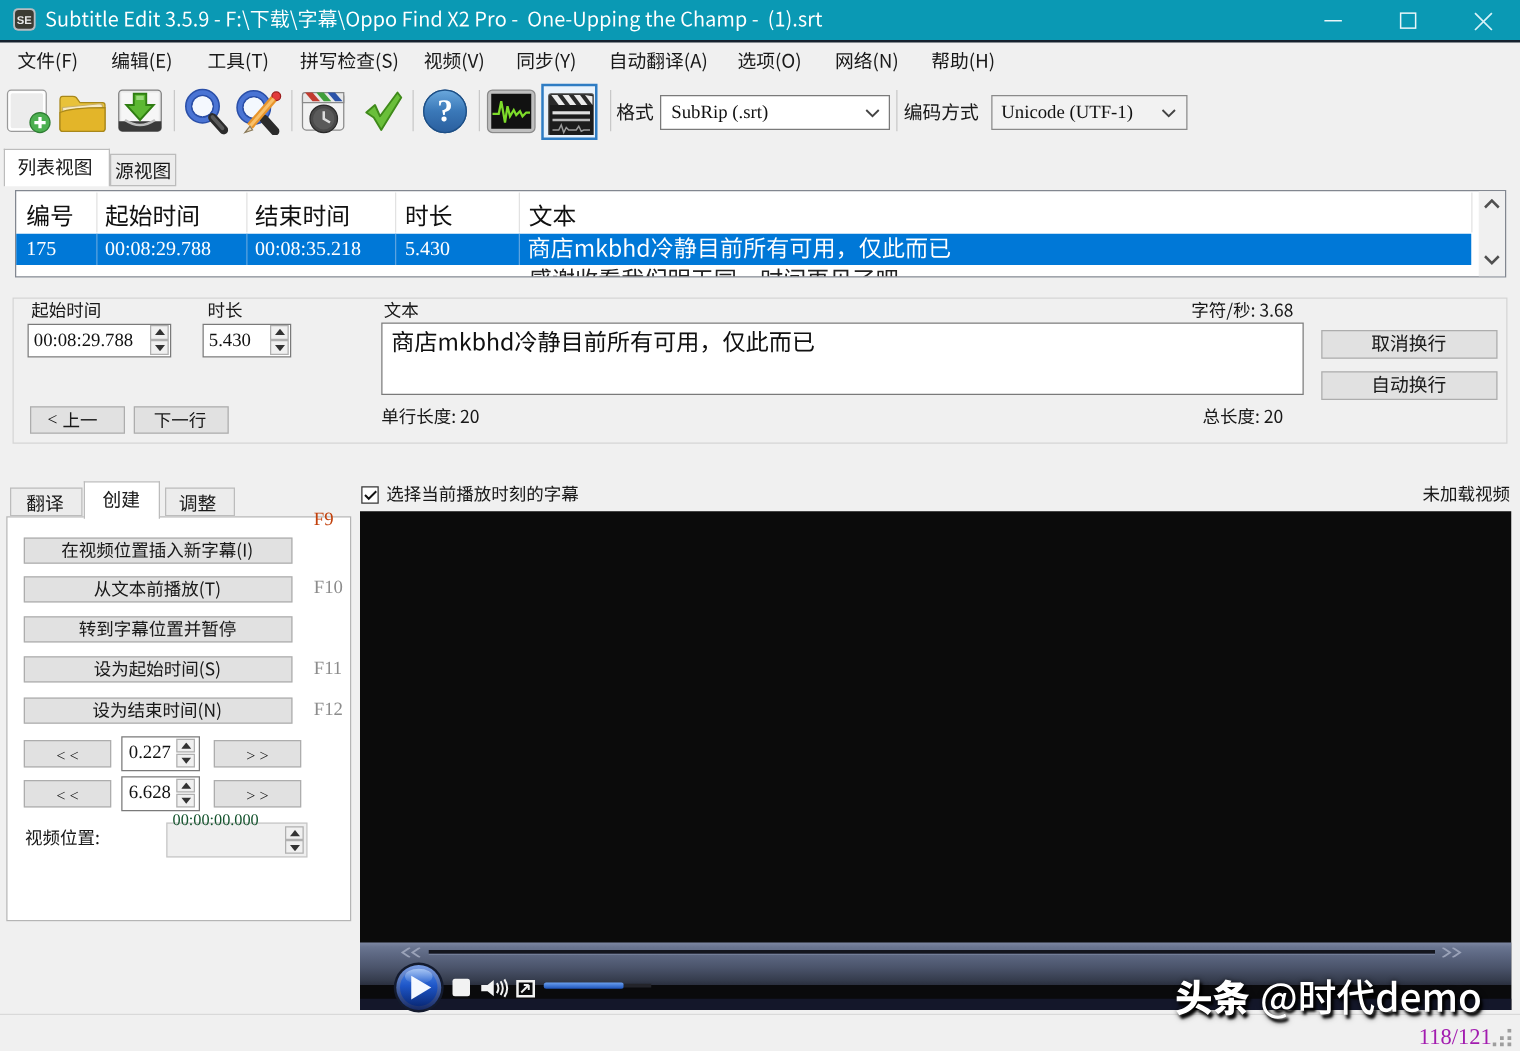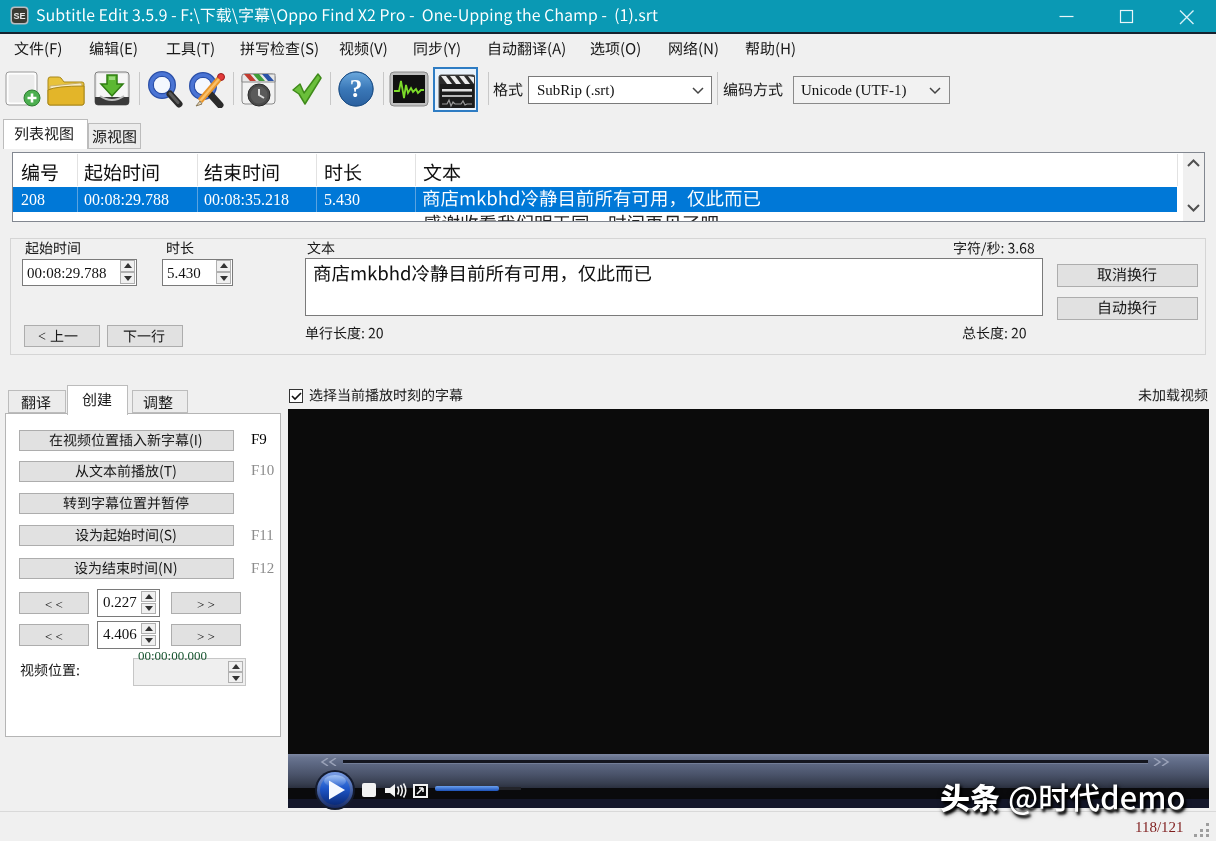--- a/index.html
+++ b/index.html
@@ -522,21 +522,21 @@
     <div class="abs" style="left:77px;top:154px;width:1px;height:32px;background:#e2e2e2"></div>
     <div class="abs" style="left:197px;top:154px;width:1px;height:32px;background:#e2e2e2"></div>
     <div class="abs" style="left:316px;top:154px;width:1px;height:32px;background:#e2e2e2"></div>
     <div class="abs" style="left:415px;top:154px;width:1px;height:32px;background:#e2e2e2"></div>
     <div class="abs" style="left:1177px;top:154px;width:1px;height:32px;background:#e2e2e2"></div>
     <div class="abs" style="left:13px;top:187px;width:1164px;height:25px;background:#0078d7"></div>
     <div class="abs" style="left:77px;top:187px;width:1px;height:25px;background:#5ba3e0"></div>
     <div class="abs" style="left:197px;top:187px;width:1px;height:25px;background:#5ba3e0"></div>
     <div class="abs" style="left:316px;top:187px;width:1px;height:25px;background:#5ba3e0"></div>
     <div class="abs" style="left:415px;top:187px;width:1px;height:25px;background:#5ba3e0"></div>
-    <div class="txt" style="left:21px;top:191px;font-size:16px;color:#fff">208</div>
+    <div class="txt" style="left:21px;top:191px;font-size:16px;color:#fff">175</div>
     <div class="txt" style="left:84px;top:191px;font-size:16px;color:#fff">00:08:29.788</div>
     <div class="txt" style="left:204px;top:191px;font-size:16px;color:#fff">00:08:35.218</div>
     <div class="txt" style="left:324px;top:191px;font-size:16px;color:#fff">5.430</div>
     <svg style="position:absolute;left:422px;top:189px;overflow:visible;" width="339" height="20">
       <g fill="#ffffff" transform="translate(0,16.3) scale(0.018500,-0.018500)">
         <use href="#q87" x="0"></use>
         <use href="#q88" x="1000"></use>
         <use href="#q35" x="2000"></use>
         <use href="#q89" x="2926"></use>
         <use href="#q2" x="3478"></use>
@@ -753,21 +753,21 @@
         <use href="#q137" x="5000"></use>
         <use href="#q138" x="6000"></use>
         <use href="#q139" x="7000"></use>
         <use href="#q20" x="8000"></use>
         <use href="#q21" x="9000"></use>
         <use href="#q36" x="10000"></use>
         <use href="#q140" x="10338"></use>
         <use href="#q38" x="10631"></use>
       </g>
     </svg>
-    <div class="txt" style="left:251px;top:431px;font-size:15px;color:#000000">F9</div>
+    <div class="txt" style="left:251px;top:408px;font-size:15px;color:#c2410c">F9</div>
     <div class="btn" style="left:19px;top:461px;width:215px;height:21px"></div>
     <svg style="position:absolute;left:75px;top:464px;overflow:visible;" width="102" height="15">
       <g fill="#1a1a1a" transform="translate(0,12.3) scale(0.014000,-0.014000)">
         <use href="#q141" x="0"></use>
         <use href="#q40" x="1000"></use>
         <use href="#q86" x="2000"></use>
         <use href="#q93" x="3000"></use>
         <use href="#q142" x="4000"></use>
         <use href="#q143" x="5000"></use>
         <use href="#q36" x="6000"></use>
@@ -830,21 +830,21 @@
       <path d="M0,5 L4,0 L8,5Z" fill="#333"></path>
     </svg>
     <svg class="abs" style="left:145px;top:606px" width="8" height="6">
       <path d="M0,0 L4,5 L8,0Z" fill="#333"></path>
     </svg>
     <div class="btn" style="left:171px;top:592px;width:70px;height:22px"></div>
     <div class="txt" style="left:197px;top:597px;font-size:13px;color:#111">&gt; &gt;</div>
     <div class="btn" style="left:19px;top:624px;width:70px;height:22px"></div>
     <div class="txt" style="left:45px;top:629px;font-size:13px;color:#111">&lt; &lt;</div>
     <div class="inp" style="left:97px;top:621px;width:63px;height:28px"></div>
-    <div class="txt" style="left:103px;top:626px;font-size:15px;color:#111">4.406</div>
+    <div class="txt" style="left:103px;top:626px;font-size:15px;color:#111">6.628</div>
     <div class="abs" style="left:141px;top:623px;width:15px;height:11.0px;background:#f0f0f0;border:1px solid #b0b0b0"></div>
     <div class="abs" style="left:141px;top:635px;width:15px;height:11.0px;background:#f0f0f0;border:1px solid #b0b0b0"></div>
     <svg class="abs" style="left:145px;top:626px" width="8" height="6">
       <path d="M0,5 L4,0 L8,5Z" fill="#333"></path>
     </svg>
     <svg class="abs" style="left:145px;top:638px" width="8" height="6">
       <path d="M0,0 L4,5 L8,0Z" fill="#333"></path>
     </svg>
     <div class="btn" style="left:171px;top:624px;width:70px;height:22px"></div>
     <div class="txt" style="left:197px;top:629px;font-size:13px;color:#111">&gt; &gt;</div>
@@ -935,21 +935,21 @@
 <path d="M13.5,4.5 Q16,8.5 13.5,12.5 M16.5,3 Q20,8.5 16.5,14 M19.5,1.5 Q24,8.5 19.5,15.5" stroke="#f2f2f2" stroke-width="1.6" fill="none"></path>
 </svg>
     <svg class="abs" style="left:412px;top:783px" width="17" height="16">
 <rect x="1" y="1" width="15" height="14" fill="#f2f2f2"></rect>
 <rect x="3" y="3" width="11" height="10" fill="#0a0a0c"></rect>
 <path d="M5,11 L11,5 M11,5 L7,5 M11,5 L11,9" stroke="#f2f2f2" stroke-width="1.6"></path>
 </svg>
     <div class="abs" style="left:435px;top:786px;width:64px;height:5px;background:linear-gradient(#6aa0f0,#1d52b8);border-radius:2px"></div>
     <div class="abs" style="left:499px;top:787px;width:22px;height:3px;background:#23242a"></div>
     <div class="abs" style="left:0;top:811px;width:1216px;height:1px;background:#d9d9d9"></div>
-    <div class="txt" style="left:1135px;top:819px;font-size:15px;color:#7f1d1d">118/121</div>
+    <div class="txt" style="left:1135px;top:819px;font-size:18px;color:#a21caf">118/121</div>
     <svg class="abs" style="left:1194px;top:823px" width="18" height="15">
 <g fill="#9e9e9e">
         <rect x="12" y="0" width="3" height="3"></rect>
         <rect x="6" y="6" width="3" height="3"></rect>
         <rect x="12" y="6" width="3" height="3"></rect>
         <rect x="0" y="11" width="3" height="3"></rect>
         <rect x="6" y="11" width="3" height="3"></rect>
         <rect x="12" y="11" width="3" height="3"></rect>
       </g>
 </svg>

